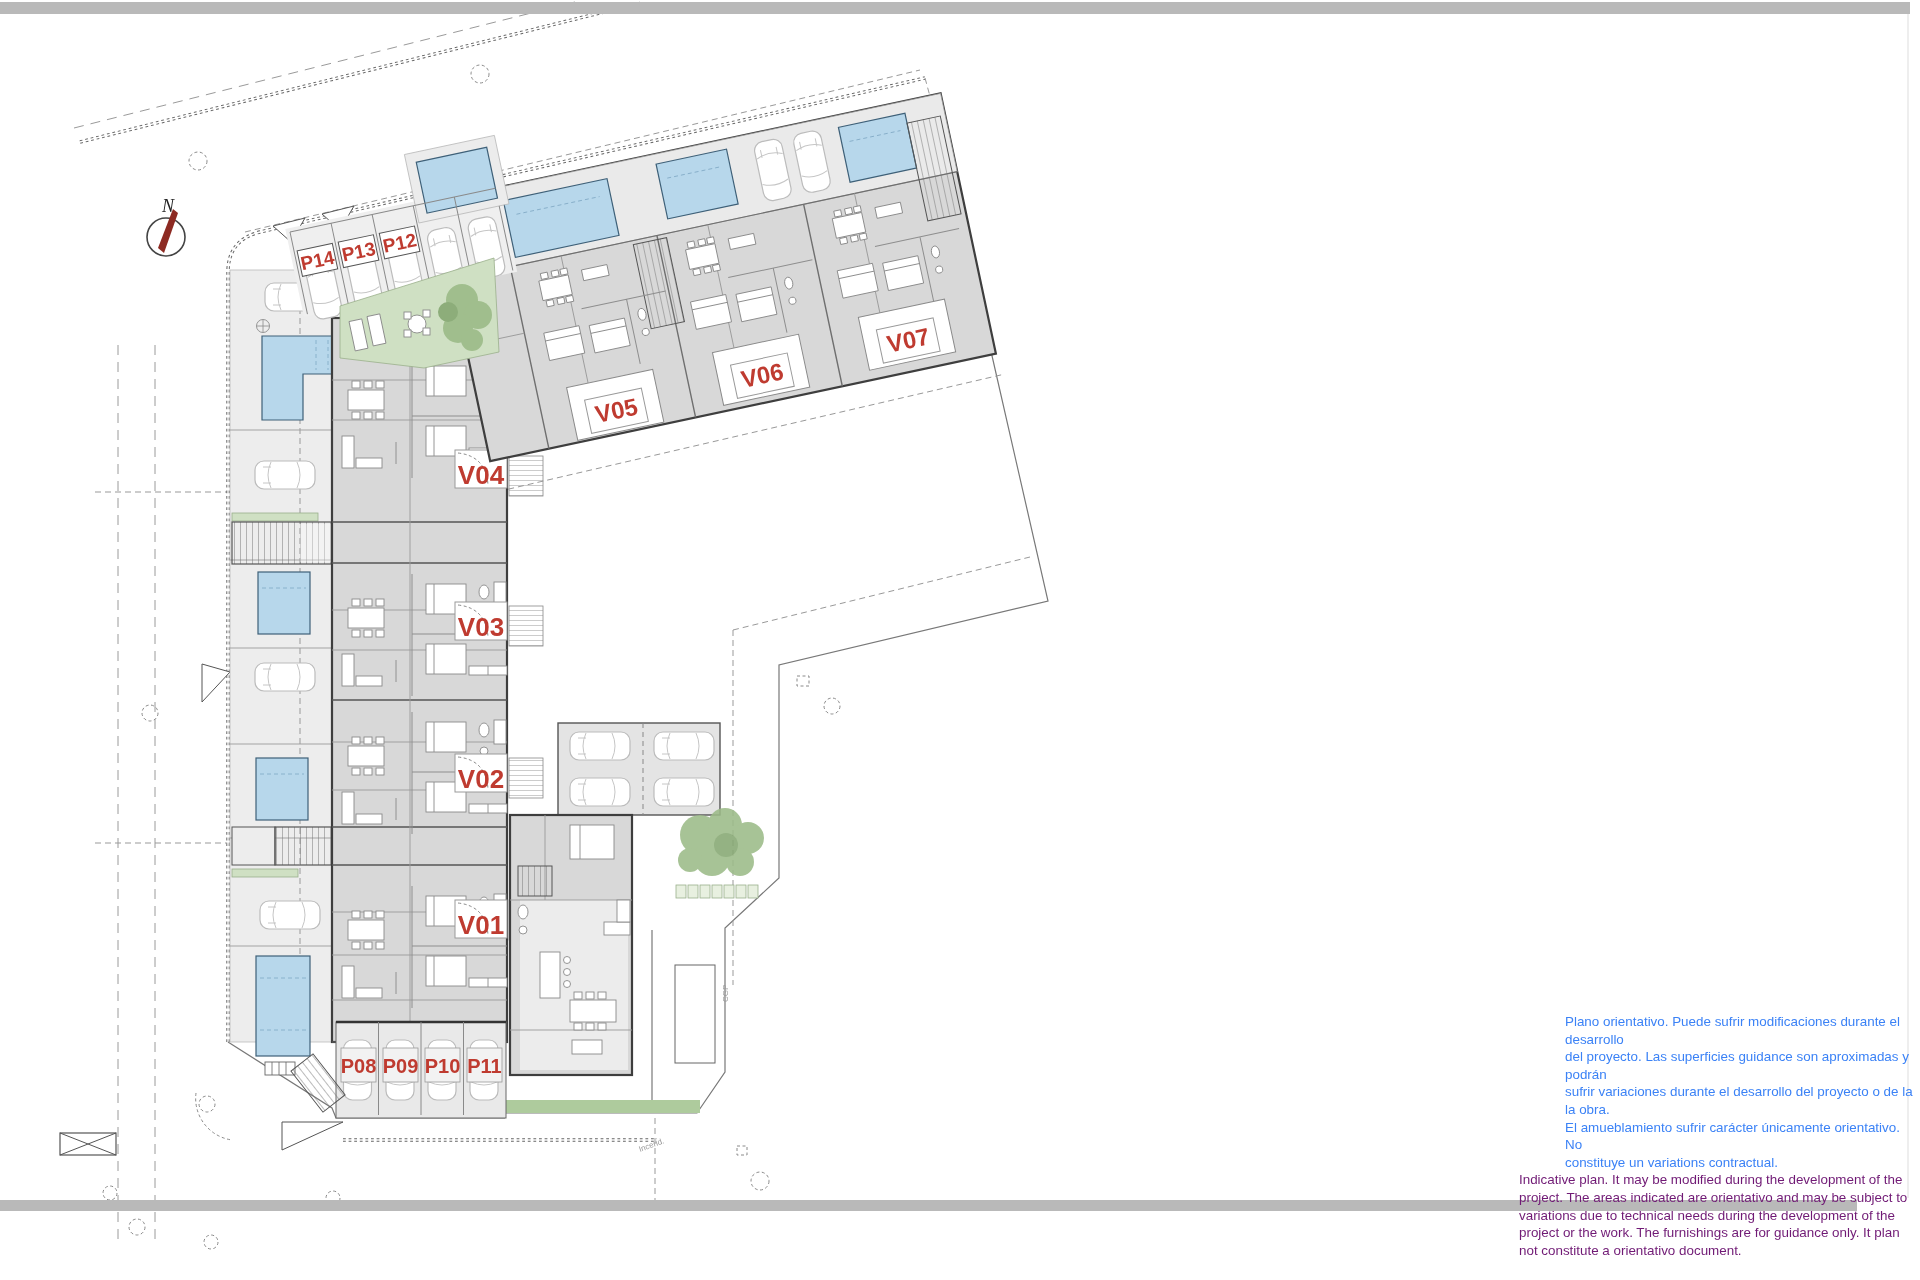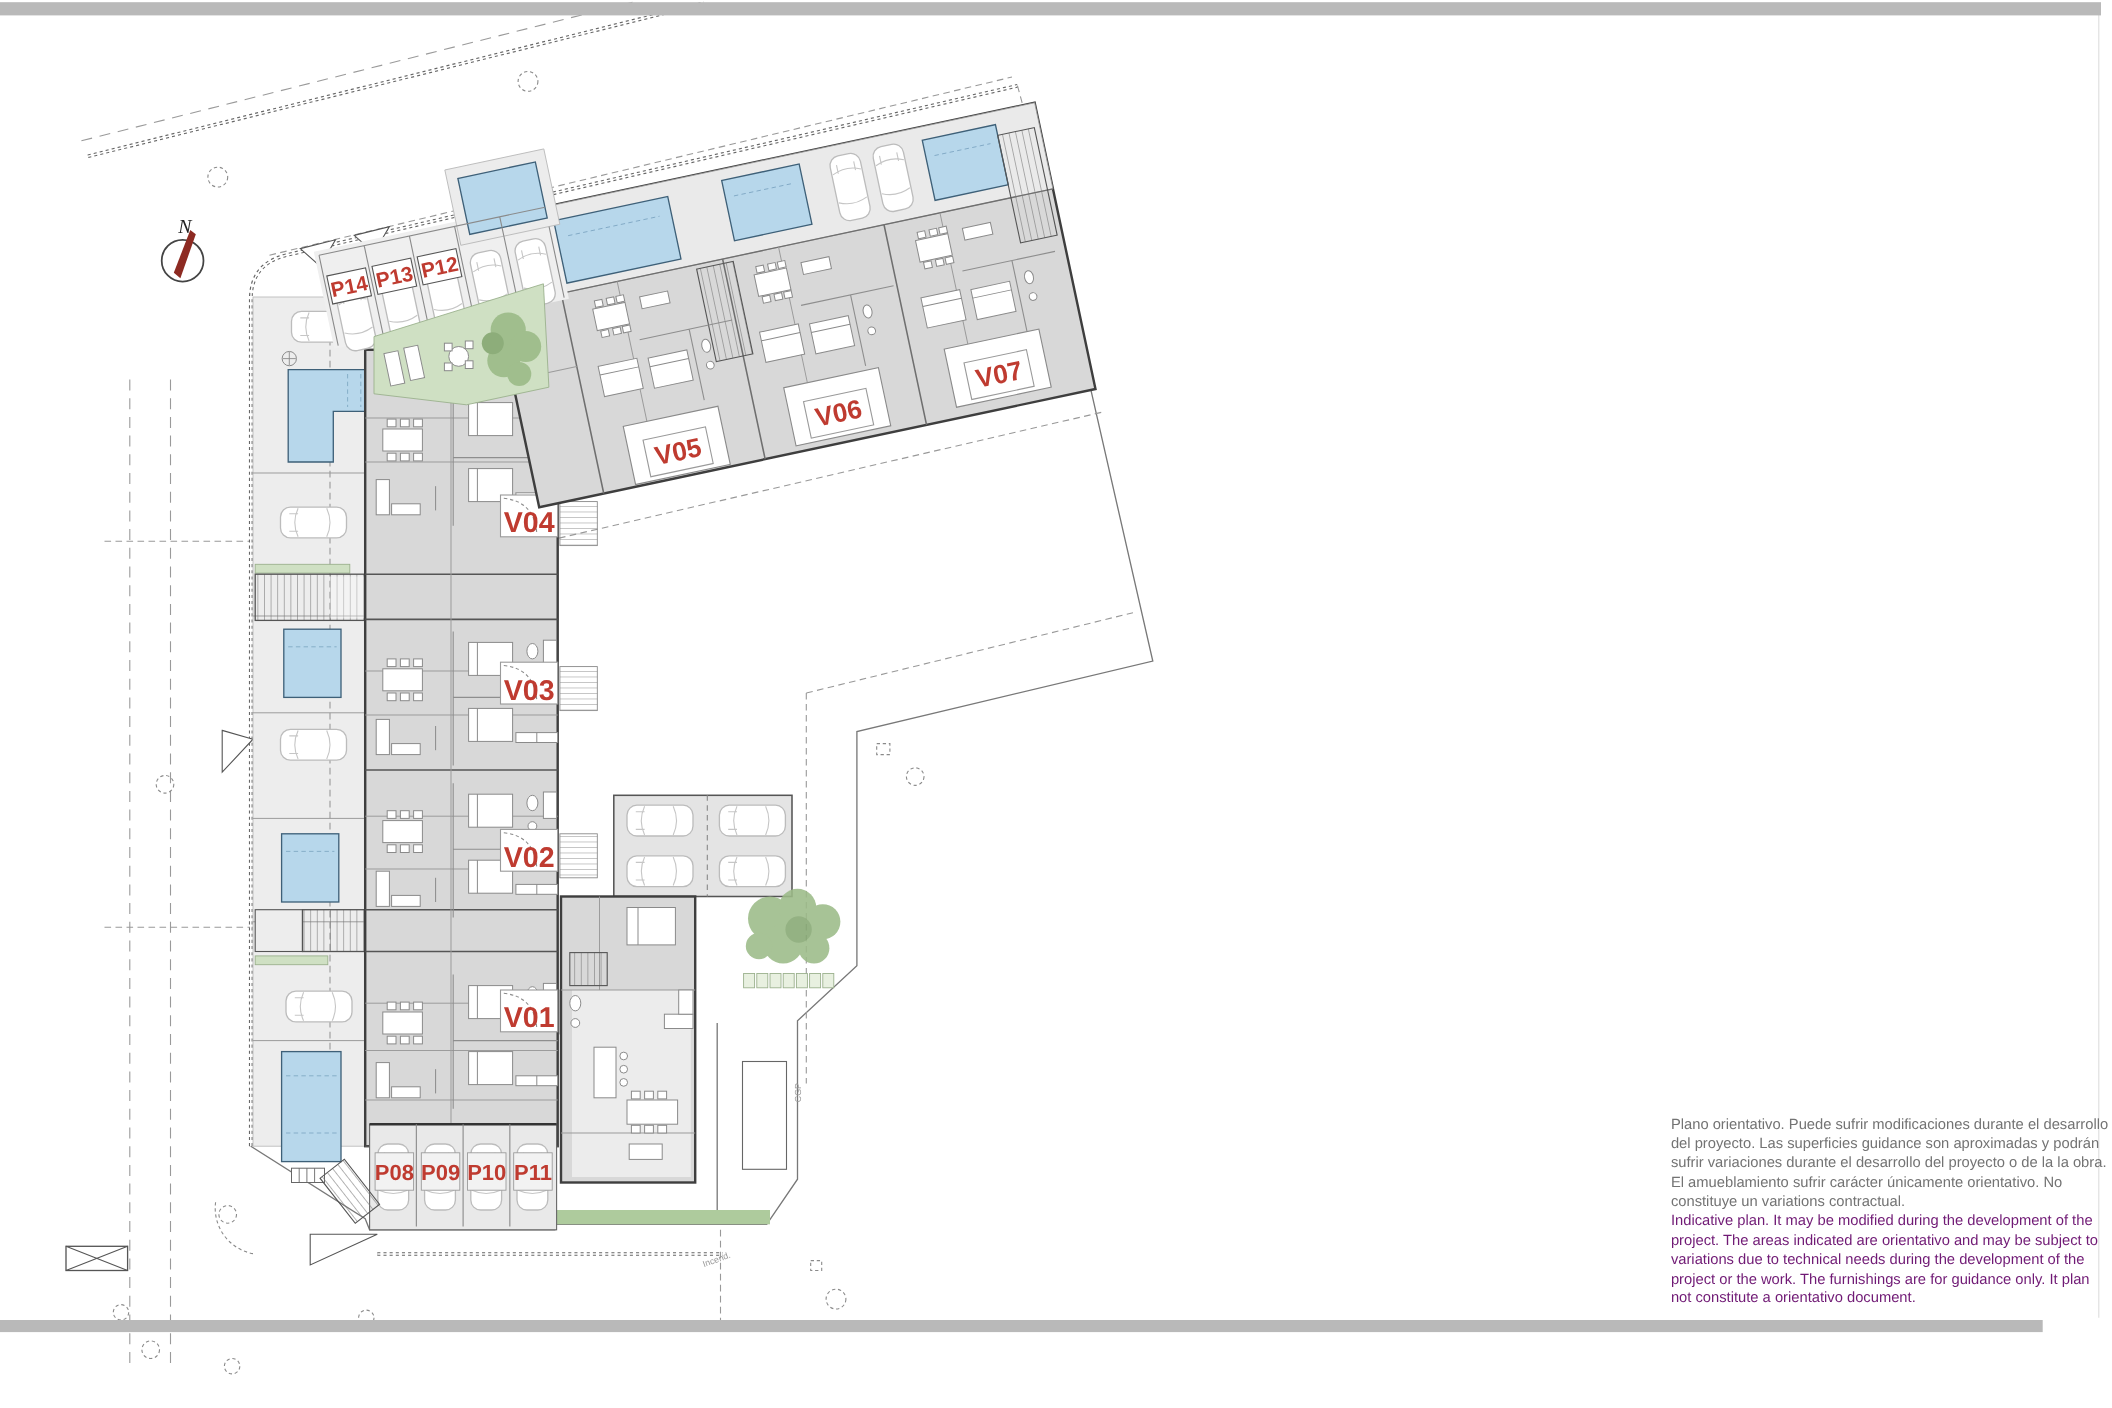--- a/index.html
+++ b/index.html
@@ -6,21 +6,21 @@
   .sheet{position:relative;width:1920px;height:1280px;background:#ffffff;overflow:hidden;
          font-family:"Liberation Sans", sans-serif;}
   .sheet svg{position:absolute;left:0;top:0;}
   .bar{position:absolute;background:#b9b9b9;}
   .bar.top{left:0;top:2px;width:1910px;height:12px;}
   .bar.bottom{left:0;top:1200px;width:1857px;height:11px;}
   .plan-title{position:absolute;left:106px;top:1296px;font-size:38px;letter-spacing:1px;
               color:#2e2e2e;white-space:nowrap;margin-top:44px;}
   .disclaimer{position:absolute;left:1519px;top:1013px;width:400px;font-size:13.4px;
               line-height:17.6px;}
-  .disclaimer .es{color:#737373;}
+  .disclaimer .es{color:#3b82f6;margin-left:46px;}
   .disclaimer .en{color:#701a75;}
   
   .railA{stroke:#666;stroke-width:3.4;stroke-dasharray:2.8 2.8;fill:none;}
   .railB{stroke:#fff;stroke-width:1.4;fill:none;}
   .thinDash{stroke:#999;stroke-width:1;stroke-dasharray:6 4;fill:none;}
   .roadDash{stroke:#9a9a9a;stroke-width:1;stroke-dasharray:10 7;fill:none;}
   .solidBnd{stroke:#787878;stroke-width:1.2;fill:none;}
   .wallHeavy{stroke:#3e3e3e;stroke-width:2.2;fill:#d8d8d8;}
   .roomLine{stroke:#9b9b9b;stroke-width:.9;fill:none;}
   .coreLine{stroke:#555;stroke-width:1.5;fill:none;}

